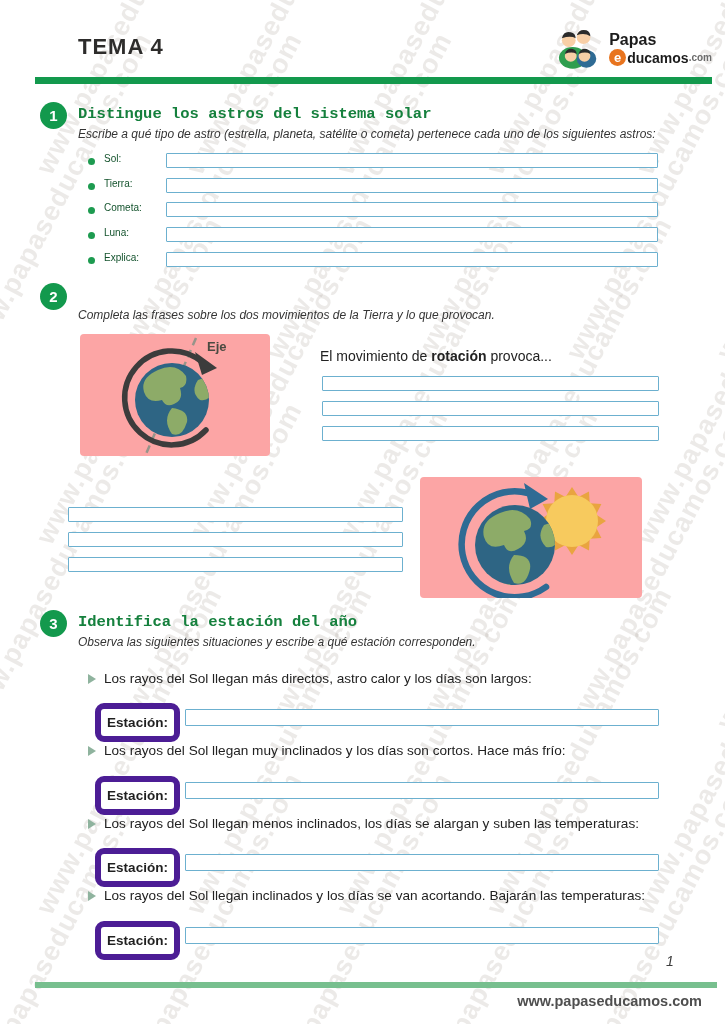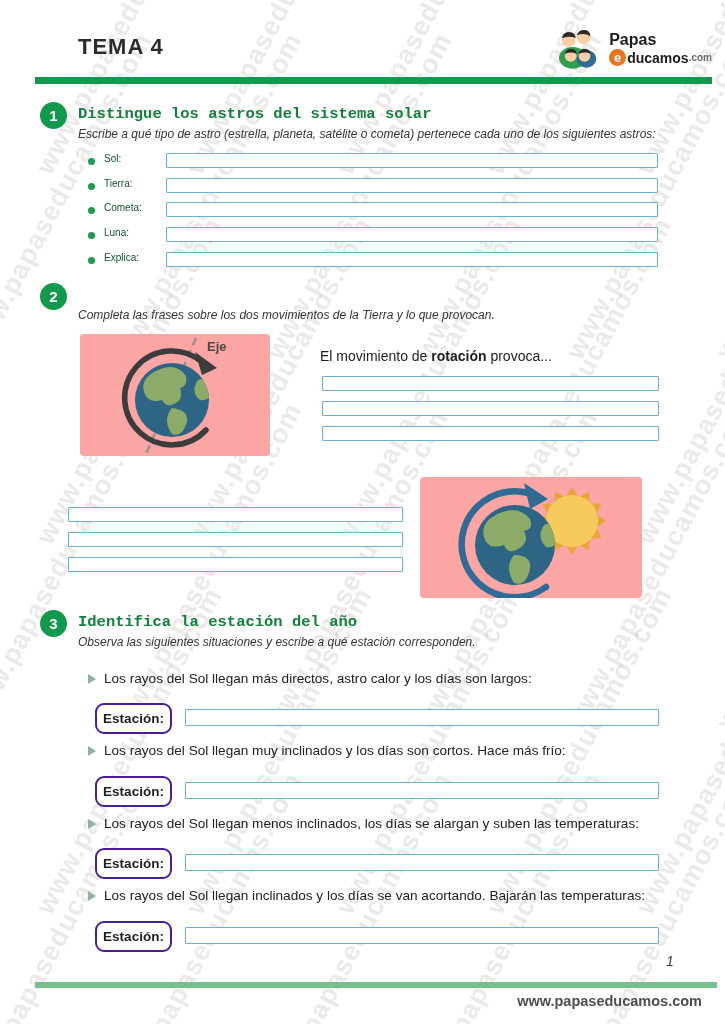--- a/index.html
+++ b/index.html
@@ -32,21 +32,21 @@
   .sec-instr{font-size:12px;font-style:italic;color:#353535;}
   .blue-line{border:1px solid #6cb0cf;background:#fff;border-radius:1px;}
   .dot{width:7px;height:7px;border-radius:50%;background:#1d9b50;}
   .astro-label{font-size:10px;color:#14532d;}
   .fig{background:#fca5a5;border-radius:4px;}
   .mix-text{font-size:14px;color:#222222;}
   .mix-text b{font-weight:800;}
   .arrow-bullet{width:0;height:0;border-top:5px solid transparent;border-bottom:5px solid transparent;
                 border-left:8px solid #8fb39e;}
   .item-text{font-size:13.6px;color:#222222;white-space:nowrap;}
-  .station-box{border:2px solid #4c1d95;border-radius:9px;background:#fff;
+  .station-box{border:6px solid #4c1d95;border-radius:9px;background:#fff;
                font-size:13.5px;font-weight:800;color:#1f1f1f;
                display:flex;align-items:center;justify-content:center;}
   
   .page-num{font-size:14px;font-style:italic;color:#3d3d3d;}
   .footer-rule{left:35px;top:982px;width:682px;height:6px;background:#77bf8e;}
   .footer-url{font-size:14.5px;font-weight:800;color:#4f4f4f;}
 </style>
 </head>
 <body>
 

